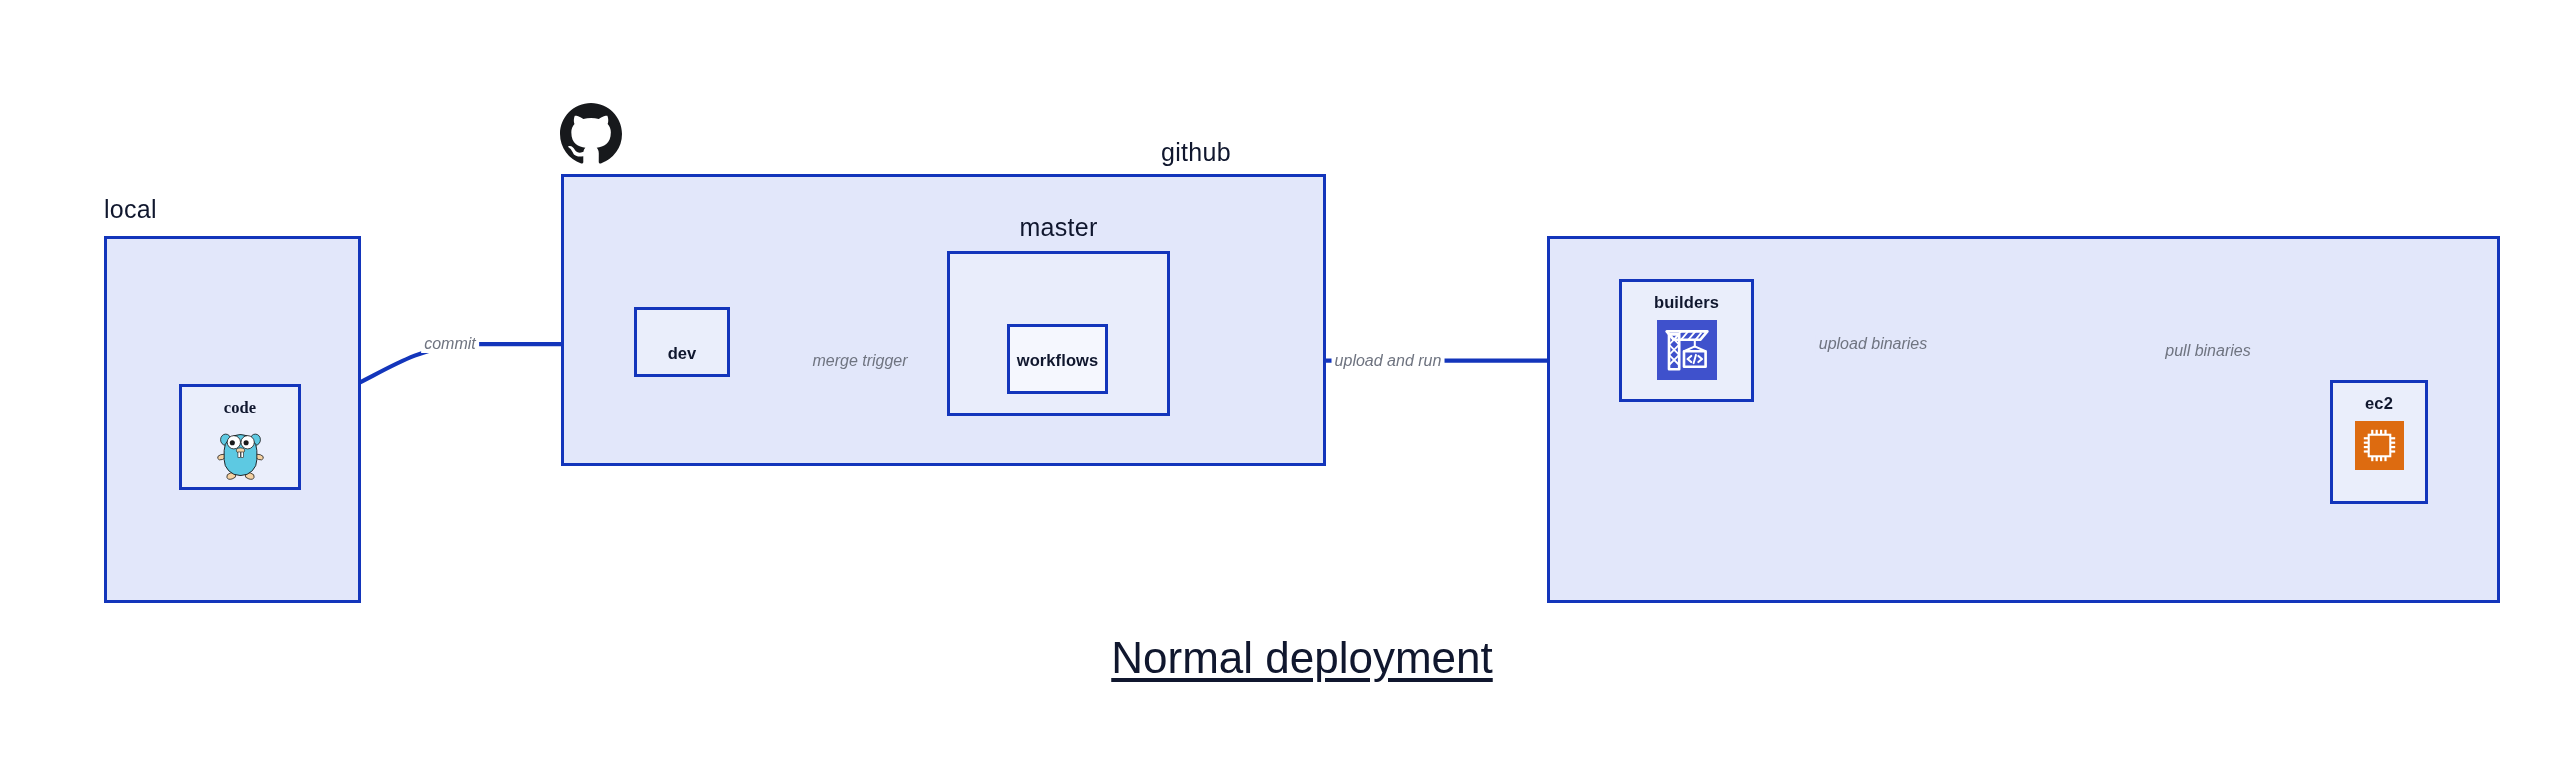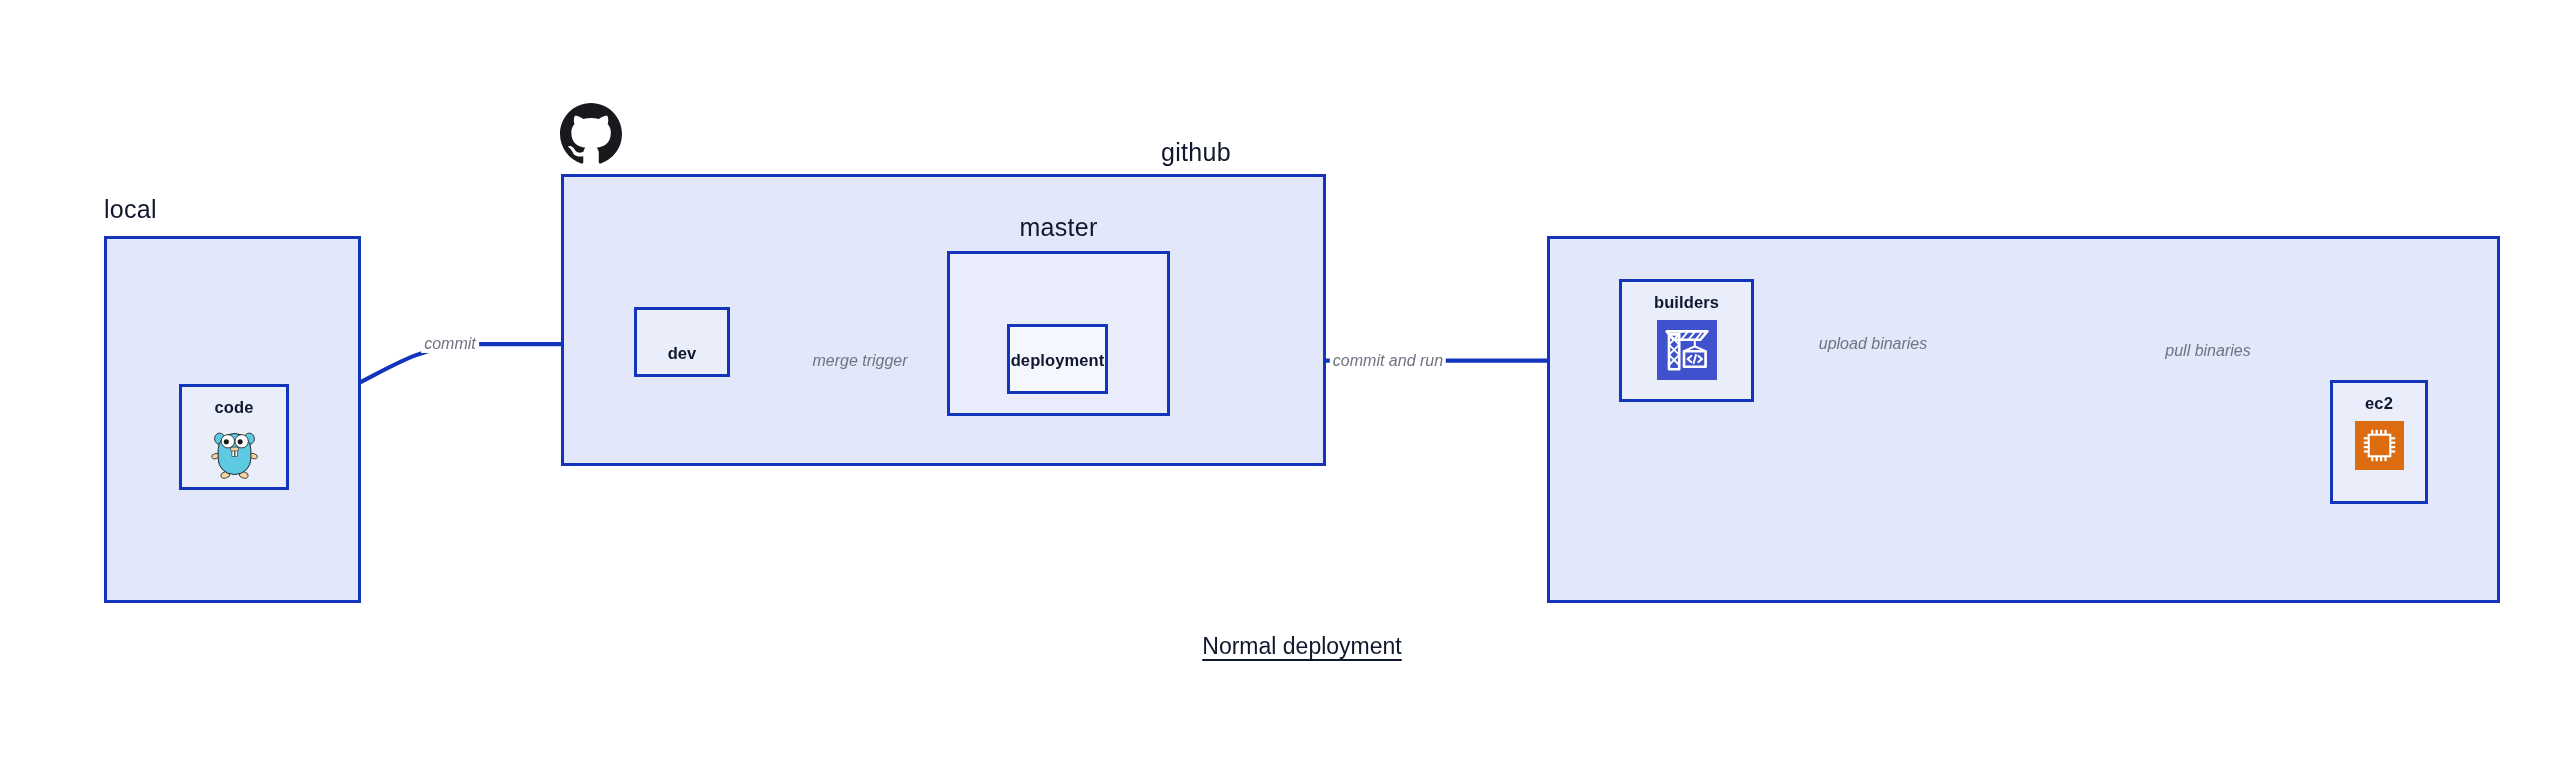--- a/index.html
+++ b/index.html
@@ -81,21 +81,21 @@
     background: transparent;
     transform: translate(-50%, -50%);
   }
   .edge-label.on-white { background: #ffffff; padding: 0 3.1px; }
   .edge-label.on-blue  { background: #e2e7fa; padding: 0 3.1px; }
 
   
   #figure-title {
     position: absolute;
     color: #10172e;
-    font-size: 23px;
+    font-size: 44px;
     font-weight: 400;
     text-decoration: underline;
     text-underline-offset: 5.2px;
     white-space: nowrap;
     transform: translateX(-50%);
   }
 
   
   #github-logo { position: absolute; line-height: 0; }
 </style>
@@ -118,21 +118,21 @@
     <path d="M 2150,700 L 3135,700" fill="none" stroke="#1335bb" stroke-width="8" marker-end="url(#arrowhead)"></path>
 
     <path d="M 3405,668 L 3887,668" fill="none" stroke="#1335bb" stroke-width="8" marker-end="url(#arrowhead)"></path>
 
     <path d="M 4068,662 C 4180,672 4250,690 4290,700 C 4360,718 4470,790 4524,832" fill="none" stroke="#1335bb" stroke-width="8" marker-end="url(#arrowhead)"></path>
   </svg>
 
   <div class="group-label" style="left:104px; top:195px; width:257px;">local</div>
   <div class="group" style="left:104px; top:236px; width:257px; height:367px;"></div>
 
-  <div class="node" style="left:179px; top:384px; width:110px; height:106px;">
+  <div class="node" style="left:179px; top:384px; width:122px; height:106px;font-family:Liberation Serif, serif;">
     <div class="node-label">code</div>
     <div class="node-icon">
       <svg width="47" height="54" viewBox="0 0 92 104" xmlns="http://www.w3.org/2000/svg">
 
         <ellipse cx="17" cy="26" rx="10" ry="11" fill="#5dc9e2" stroke="#1b1b1b" stroke-width="1.6"></ellipse>
         <ellipse cx="75" cy="26" rx="10" ry="11" fill="#5dc9e2" stroke="#1b1b1b" stroke-width="1.6"></ellipse>
 
         <ellipse cx="9" cy="60" rx="8" ry="5" fill="#f6d2a2" stroke="#1b1b1b" stroke-width="1.4" transform="rotate(-18 9 60)"></ellipse>
         <ellipse cx="83" cy="60" rx="8" ry="5" fill="#f6d2a2" stroke="#1b1b1b" stroke-width="1.4" transform="rotate(18 83 60)"></ellipse>
 
@@ -173,24 +173,24 @@
   <div class="node" style="left:634px; top:307px; width:96px; height:70px;justify-content:center;">
     <div class="node-label" style="margin-top:23px;">dev</div>
   </div>
 
   <div class="edge-label on-blue" style="left:860px; top:361px;">merge trigger</div>
 
   <div class="group-label" style="left:947px; top:213px; width:223px; text-align:center;">master</div>
   <div class="group inner" style="left:947px; top:251px; width:223px; height:165px;"></div>
 
   <div class="node" style="left:1007px; top:324px; width:101px; height:70px; background:#f5f7fe;">
-    <div class="node-label" style="margin-top:24px;">deployment</div>
-  </div>
-
-  <div class="edge-label on-white" style="left:1388px; top:361px;">commit and run</div>
+    <div class="node-label" style="margin-top:24px;">workflows</div>
+  </div>
+
+  <div class="edge-label on-white" style="left:1388px; top:361px;">upload and run</div>
 
   <div class="group" style="left:1547px; top:236px; width:953px; height:367px;"></div>
 
   <div class="node" style="left:1619px; top:279px; width:135px; height:123px;">
     <div class="node-label">builders</div>
     <div class="node-icon">
       <svg width="60" height="60" viewBox="0 0 100 100" xmlns="http://www.w3.org/2000/svg">
         <rect x="0" y="0" width="100" height="100" fill="#3f51cc"></rect>
         <g fill="none" stroke="#ffffff" stroke-width="4.4" stroke-linejoin="round">
 

